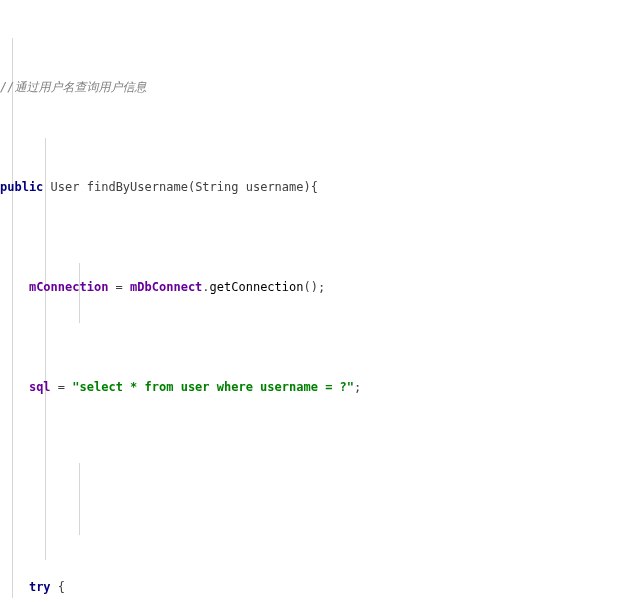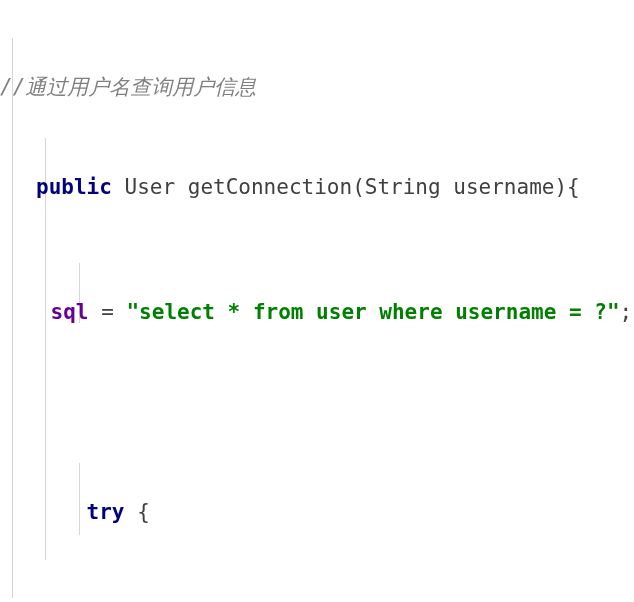--- a/index.html
+++ b/index.html
@@ -37,25 +37,25 @@
     z-index: 1;
     margin: 0;
     padding: 0;
     white-space: pre;
   }
   .ln {
     height: 25px;
     line-height: 25px;
     white-space: pre;
     font-family: "DejaVu Sans Mono", "Liberation Mono", monospace;
-    font-size: 21px;
+    font-size: 12px;
     letter-spacing: 0px;
   }
   
-  .kw    { color: #000080; font-weight: bold; padding-left: 36px; }
+  .kw    { color: #000080; font-weight: bold; }
   .plain { color: #404040; }
   .fld   { color: #660099; font-weight: bold; }
   .str   { color: #008000; font-weight: bold; }
   .cmt   { color: #808080; font-style: italic; }
   .mth   { color: #000000; }
 </style>
 </head>
 <body>
 
 <div id="editor">
@@ -64,22 +64,23 @@
     <div class="guide" style="left:12px; top:38px; height:560px;"></div>
     <div class="guide" style="left:45px; top:138px; height:422px;"></div>
     <div class="guide" style="left:79px; top:263px; height:60px;"></div>
     <div class="guide" style="left:79px; top:463px; height:72px;"></div>
   </div>
 
   <div class="code">
 
     <div class="ln"><span class="cmt">//通过用户名查询用户信息</span></div>
 
-    <div class="ln"><span class="kw">public</span><span class="plain"> </span><span class="plain">User</span><span class="plain"> </span><span class="plain">getConnection</span><span class="plain">(</span><span class="plain">String</span><span class="plain"> </span><span class="plain">username</span><span class="plain">){</span></div>
+    <div class="ln"><span class="kw">public</span><span class="plain"> </span><span class="plain">User</span><span class="plain"> </span><span class="plain">findByUsername</span><span class="plain">(</span><span class="plain">String</span><span class="plain"> </span><span class="plain">username</span><span class="plain">){</span></div>
 
+    <div class="ln"><span class="plain">    </span><span class="fld">mConnection</span><span class="plain"> = </span><span class="fld">mDbConnect</span><span class="plain">.</span><span class="mth">getConnection</span><span class="plain">();</span></div>
 
     <div class="ln"><span class="plain">    </span><span class="fld">sql</span><span class="plain"> = </span><span class="str">"select * from user where username = ?"</span><span class="plain">;</span></div>
 
     <div class="ln">&nbsp;</div>
 
     <div class="ln"><span class="plain">    </span><span class="kw">try</span><span class="plain"> {</span></div>
 
     
 
     

